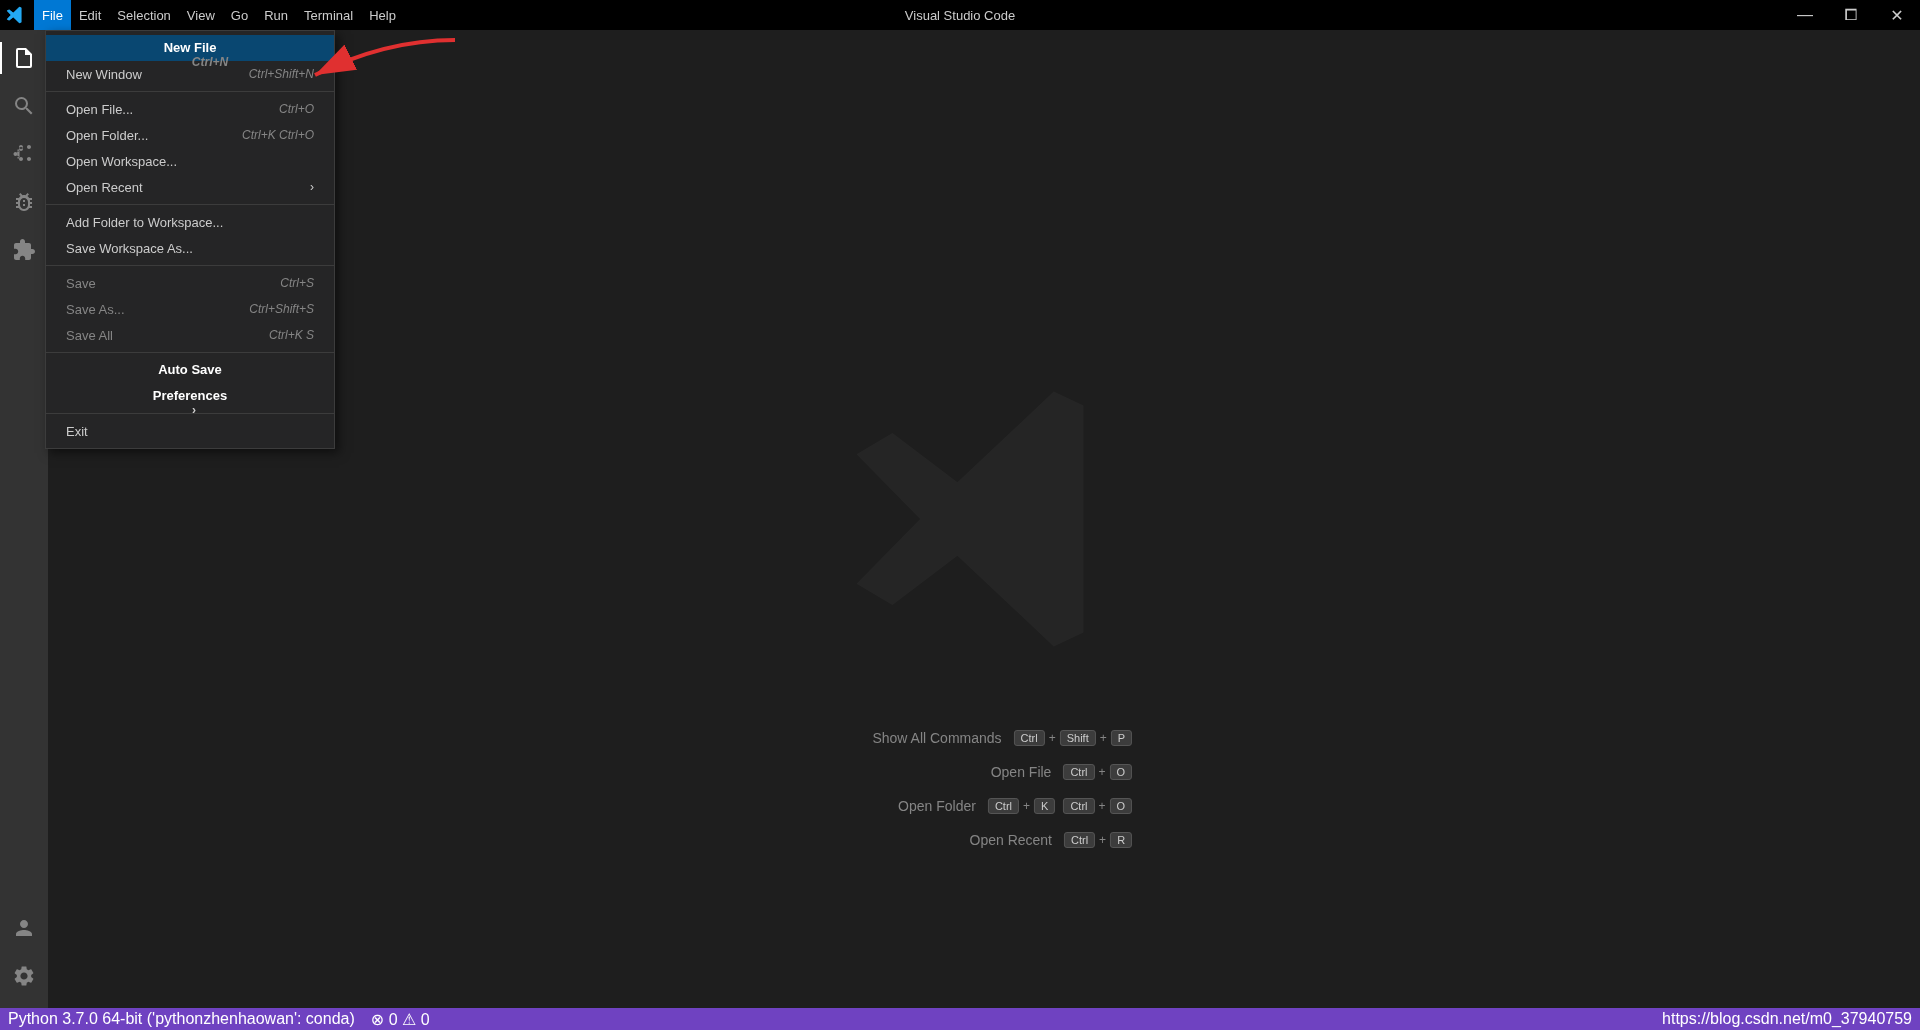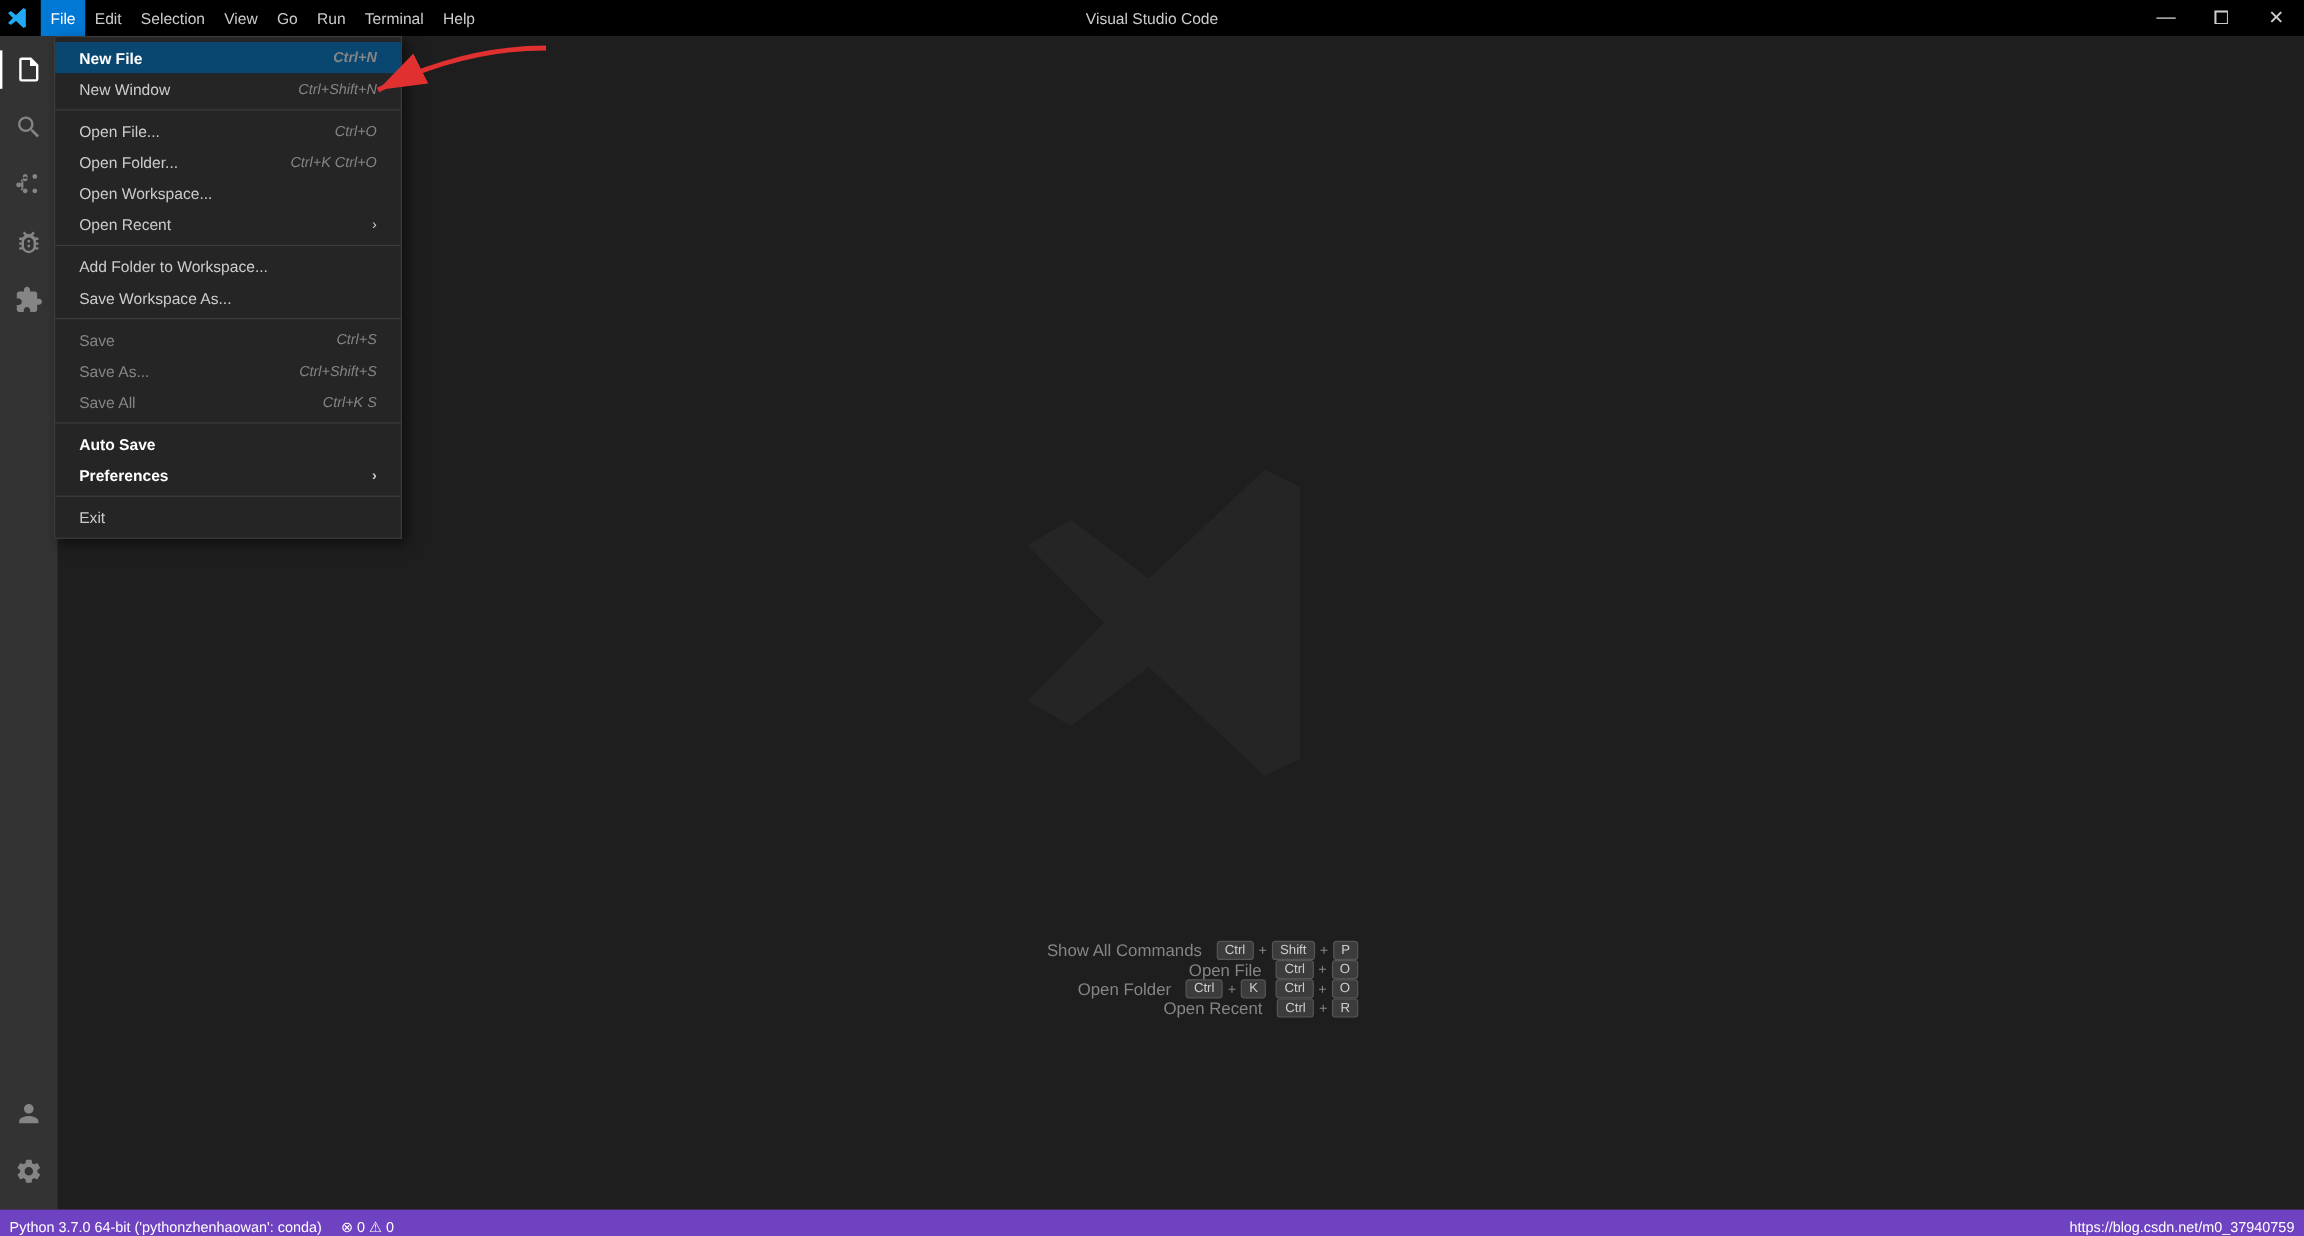--- a/index.html
+++ b/index.html
@@ -149,20 +149,21 @@
     }
 
     
     .shortcuts-panel {
       position: absolute;
       bottom: 160px;
       left: 50%;
       transform: translateX(-50%);
       display: flex;
       flex-direction: column;
+      gap: 18px;
     }
     .shortcut-row {
       display: flex;
       align-items: center;
       justify-content: flex-end;
       gap: 12px;
     }
     .shortcut-label {
       color: #858585;
       font-size: 14px;
@@ -219,21 +220,21 @@
       cursor: pointer;
       color: #cccccc;
       font-size: 13px;
       height: 26px;
     }
     .dropdown-item.active-item { background: #094771; color: #fff; }
     .dropdown-item.disabled {
       color: #858585;
       cursor: default;
     }
-    .dropdown-item.bold-item { font-weight: 600; color: #ffffff; }
+    .dropdown-item.bold-item { font-weight: 600; color: #ffffff; flex-direction: column; }
     .item-label { flex: 1; }
     .item-shortcut {
       color: #858585;
       font-size: 12px;
       margin-left: 40px;
       font-style: italic;
     }
     .item-arrow {
       color: #cccccc;
       font-size: 12px;
@@ -263,22 +264,22 @@
     }
     .status-left {
       display: flex;
       align-items: center;
       height: 100%;
     }
     .status-item {
       padding: 0 8px;
       height: 100%;
       display: flex;
-      align-items: flex-end;
-      font-size: 12px;
+      align-items: center;
+      font-size: 16px;
       color: #ffffff;
       cursor: pointer;
       white-space: nowrap;
     }
     .status-right {
       margin-left: auto;
       display: flex;
       align-items: center;
       height: 100%;
     }

